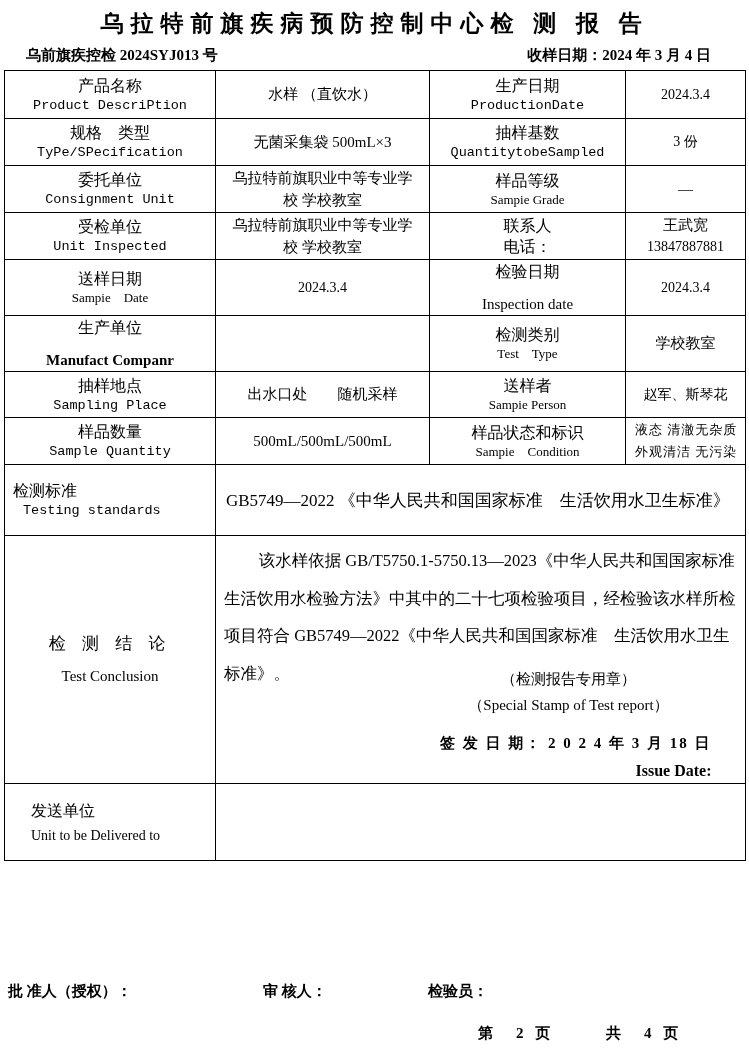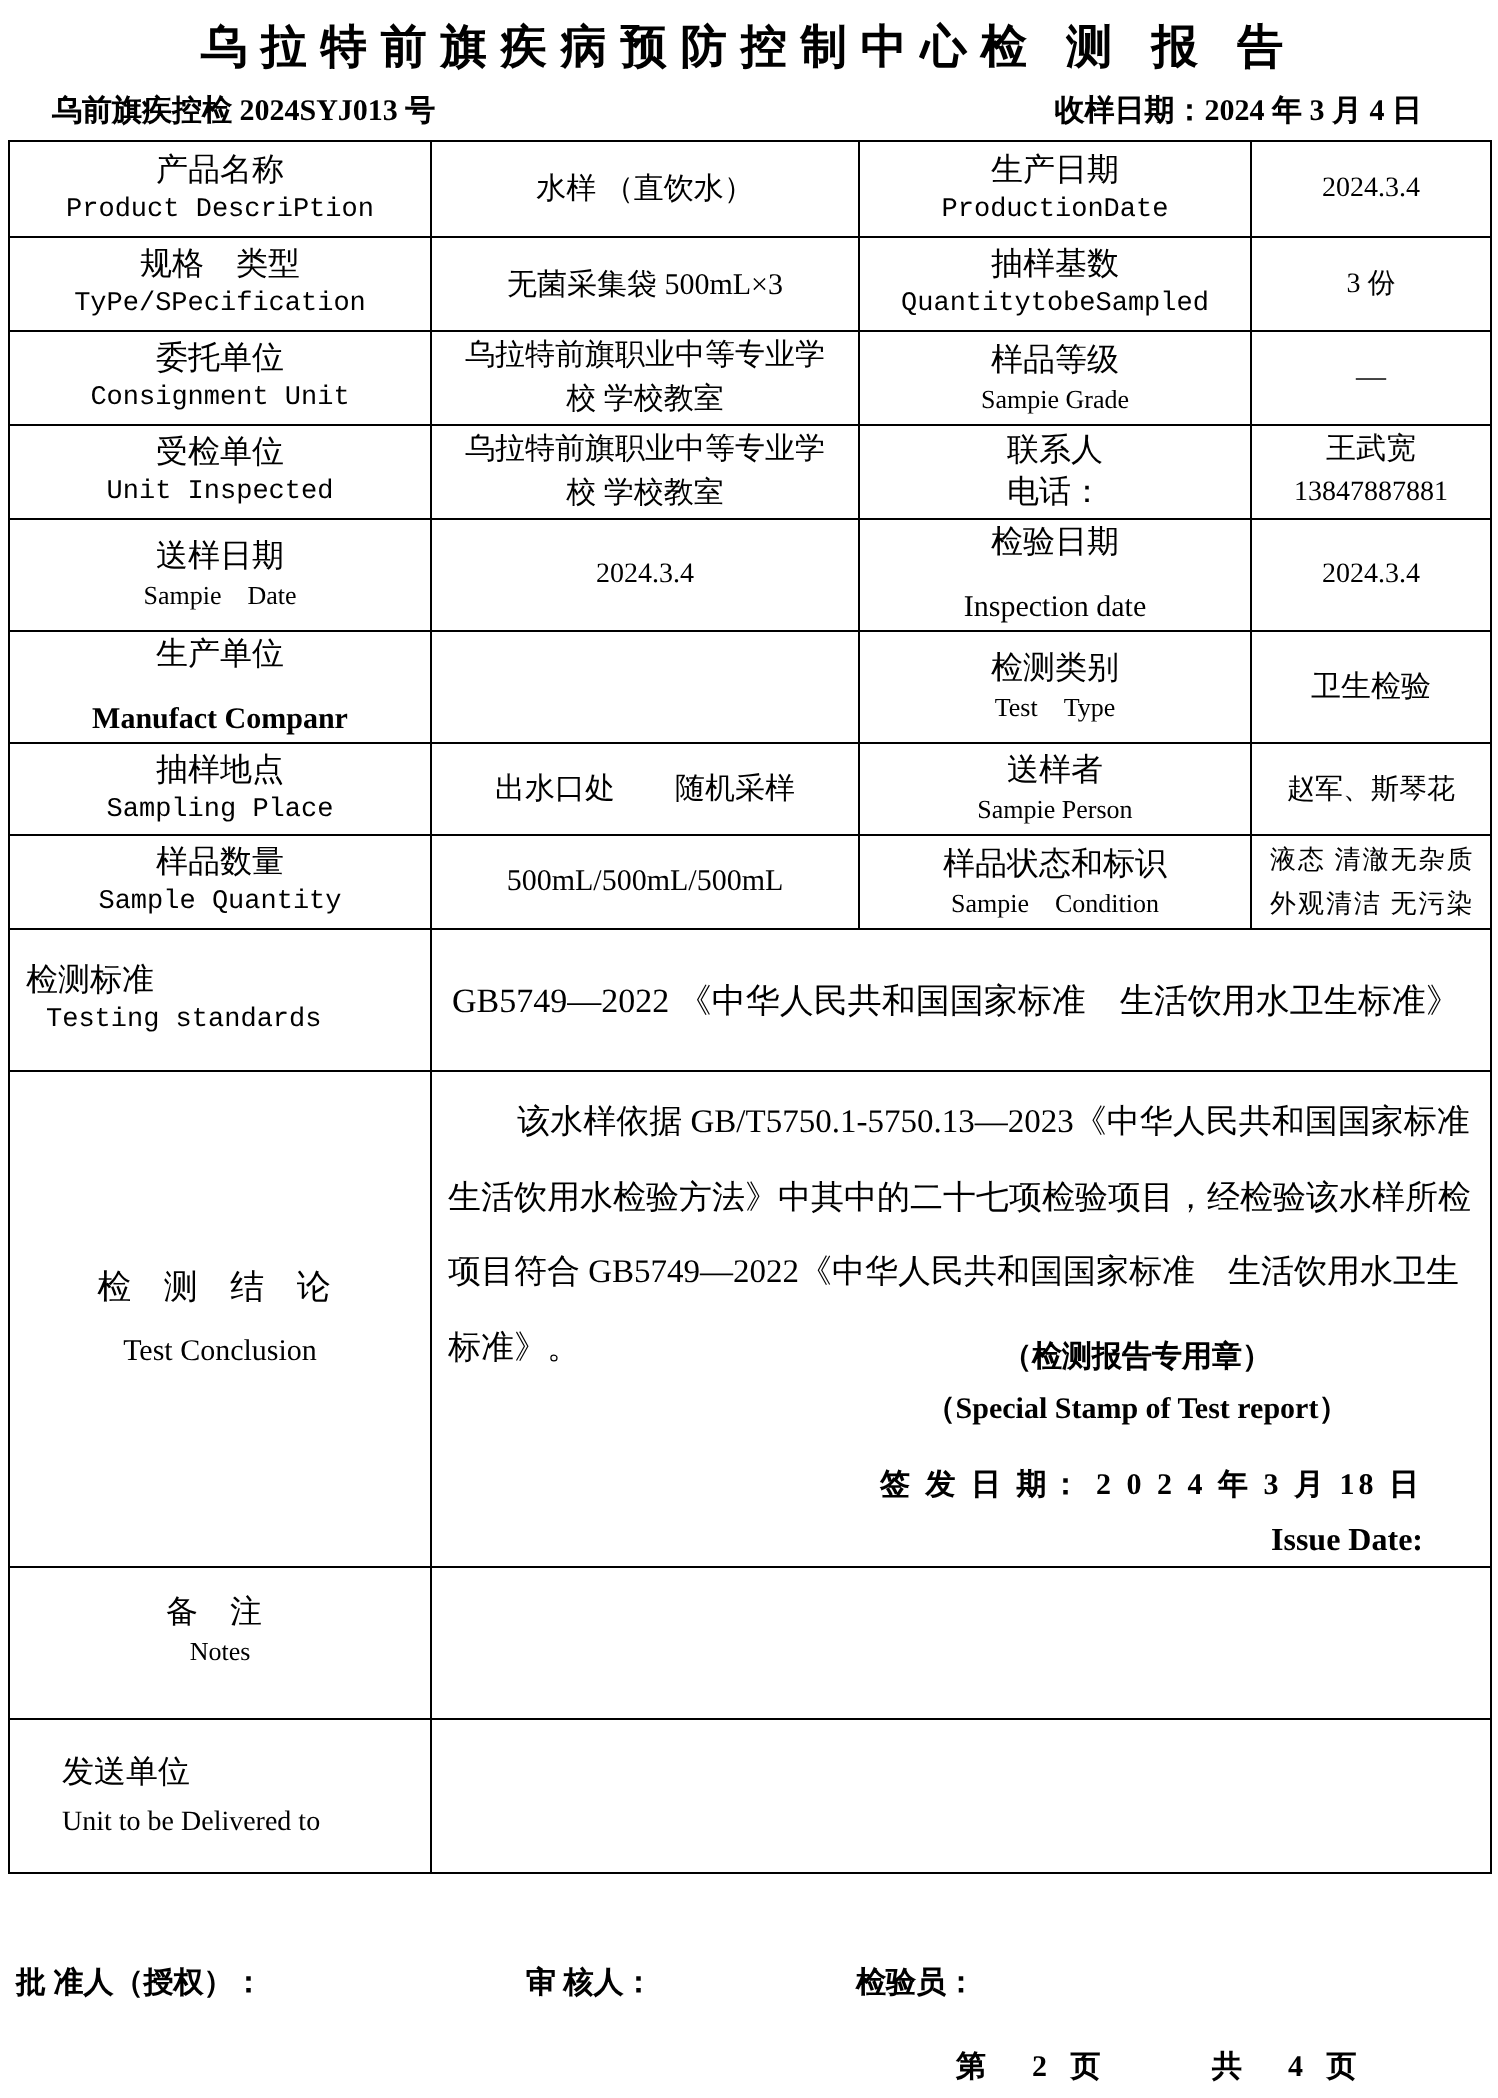--- a/index.html
+++ b/index.html
@@ -41,21 +41,20 @@
   .basis-val { vertical-align:top !important; font-size:16px; padding-top:8px !important; }
   .concl-cell { position:relative; padding:0 !important; }
   .concl-para {
     position:absolute; top:6px; left:8px; right:5px;
     text-align:left; font-size:16.5px; line-height:37.5px;
     text-indent:2.1em;
   }
   .stamp-block {
     position:absolute; top:130px; left:180px; width:345px;
     text-align:center;
-    font-weight:bold;
   }
   .stamp-zh { font-size:15px; line-height:26px; }
   .stamp-en { font-family:"Liberation Serif", serif; font-size:15px; line-height:26px; }
   .issue-block { position:absolute; top:192px; left:224px; text-align:right; }
   .issue-zh { font-size:15px; font-weight:bold; letter-spacing:2px; line-height:30px; }
   .issue-en { font-family:"Liberation Serif", serif; font-size:16px; line-height:26px;font-weight:bold; }
   .sign-row { position:absolute; top:982px; left:0; width:749px; height:22px; }
   .sign-row span { position:absolute; font-size:15px; font-weight:bold;font-family:Liberation Serif, serif; }
   .sign-approver { left:8px; }
   .sign-reviewer { left:263px; }
@@ -161,21 +160,21 @@
   <tr style="height:46px">
     <td>
       <div class="zh">生产单位</div>
       <div class="ser-lg" style="font-weight:bold">Manufact Companr</div>
     </td>
     <td class="val"></td>
     <td>
       <div class="zh">检测类别</div>
       <div class="ser">Test　Type</div>
     </td>
-    <td class="val">卫生检验</td>
+    <td class="val">学校教室</td>
   </tr>
 
   <tr style="height:46px">
     <td>
       <div class="zh">抽样地点</div>
       <div class="mono">Sampling Place</div>
     </td>
     <td class="val">出水口处　　随机采样</td>
     <td>
       <div class="zh">送样者</div>
@@ -220,27 +219,20 @@
         <div class="stamp-zh">（检测报告专用章）</div>
         <div class="stamp-en">（Special Stamp of Test report）</div>
       </div>
       <div class="issue-block">
         <div class="issue-zh">签 发 日 期： 2 0 2 4 年 3 月 18 日</div>
         <div class="issue-en">Issue Date:</div>
       </div>
     </td>
   </tr>
 
-  <tr style="height:76px">
-    <td style="vertical-align:top; padding-top:12px;">
-      <div class="zh zh-sp">备 注</div>
-      <div class="ser">Notes</div>
-    </td>
-    <td colspan="3"></td>
-  </tr>
 
   <tr style="height:77px">
     <td style="text-align:left; padding-left:26px;">
       <div class="zh">发送单位</div>
       <div class="ser" style="font-size:14px; margin-top:6px">Unit to be Delivered to</div>
     </td>
     <td colspan="3"></td>
   </tr>
 
   </tbody>

